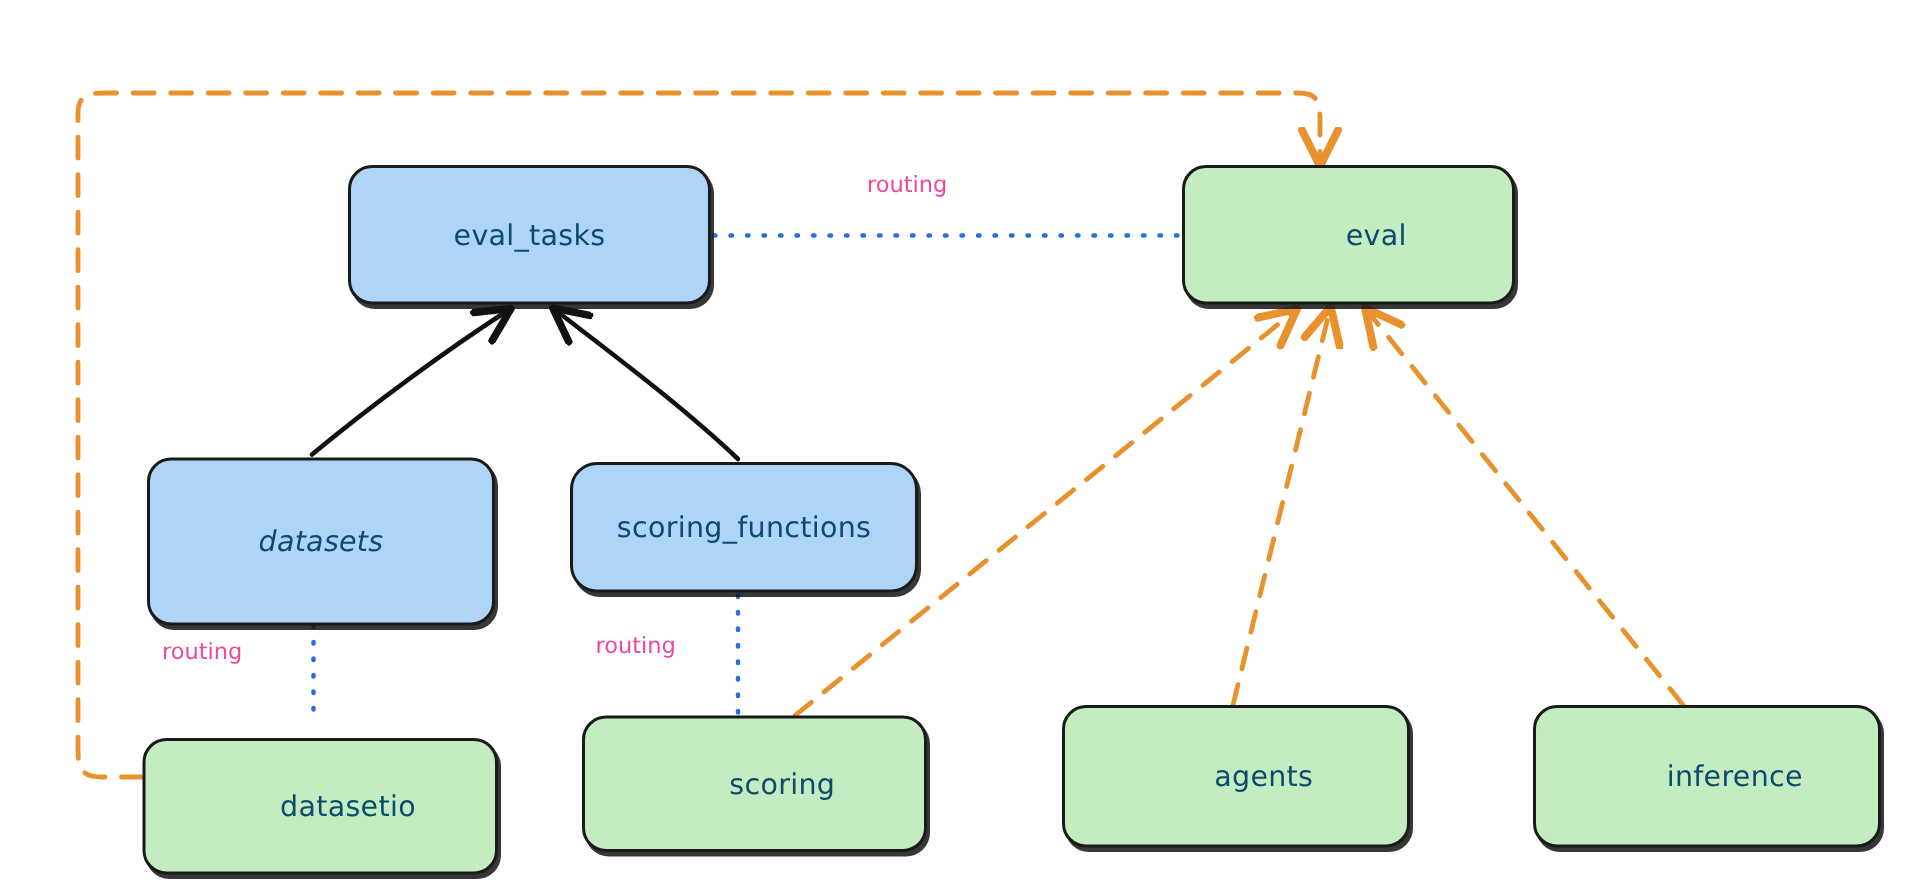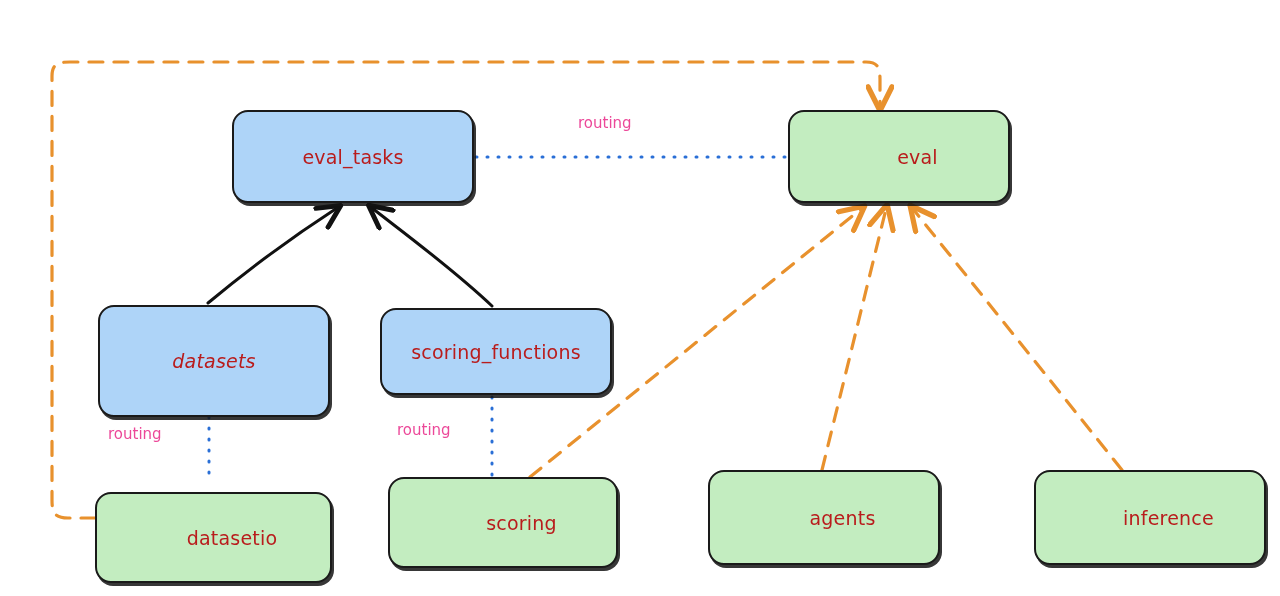--- a/index.html
+++ b/index.html
@@ -27,21 +27,21 @@
   .node {
     position: absolute;
     box-sizing: border-box;
     display: flex;
     align-items: center;
     justify-content: center;
     border: 2.5px solid #1a1a1a;
     border-radius: 16px;
     font-family: "DejaVu Sans", sans-serif;
     font-size: 19px;
-    color: #b91c1c;
+    color: #0c4a6e;
     letter-spacing: 0.2px;
     box-shadow: 2px 3px 0 rgba(20,20,20,0.85);
   }
   .node.blue { background: #aed4f8; }
   .node.green { background: #c3edc0; padding-left: 37px; }
   .node-label {
     white-space: nowrap;
     pointer-events: none;
   }
   .edge-label {
@@ -91,37 +91,37 @@
   </div>
 
   <div class="node green" style="left:788px; top:110px; width:222px; height:93px;">
     <span class="node-label">eval</span>
   </div>
 
   <div class="node blue" style="left:98px; top:305px; width:232px; height:112px;font-style:italic;">
     <span class="node-label">datasets</span>
   </div>
 
-  <div class="node blue" style="left:380px; top:308px; width:232px; height:87px;">
+  <div class="node blue" style="left:380px; top:308px; width:232px; height:87px;border-radius:18px;">
     <span class="node-label">scoring_functions</span>
   </div>
 
   <div class="node green" style="left:95px; top:492px; width:237px; height:91px;">
     <span class="node-label">datasetio</span>
   </div>
 
   <div class="node green" style="left:708px; top:470px; width:232px; height:95px;">
     <span class="node-label">agents</span>
   </div>
 
   <div class="node green" style="left:388px; top:477px; width:230px; height:91px;">
     <span class="node-label">scoring</span>
   </div>
 
-  <div class="node green" style="left:1022px; top:470px; width:232px; height:95px;margin-left:12px;">
+  <div class="node green" style="left:1022px; top:470px; width:232px; height:95px;">
     <span class="node-label">inference</span>
   </div>
 
   <div class="edge-label" style="left:578px; top:114px;">routing</div>
   <div class="edge-label" style="left:108px; top:425px;">routing</div>
   <div class="edge-label" style="left:397px; top:421px;">routing</div>
 
 </div>
 
 </body></html>

